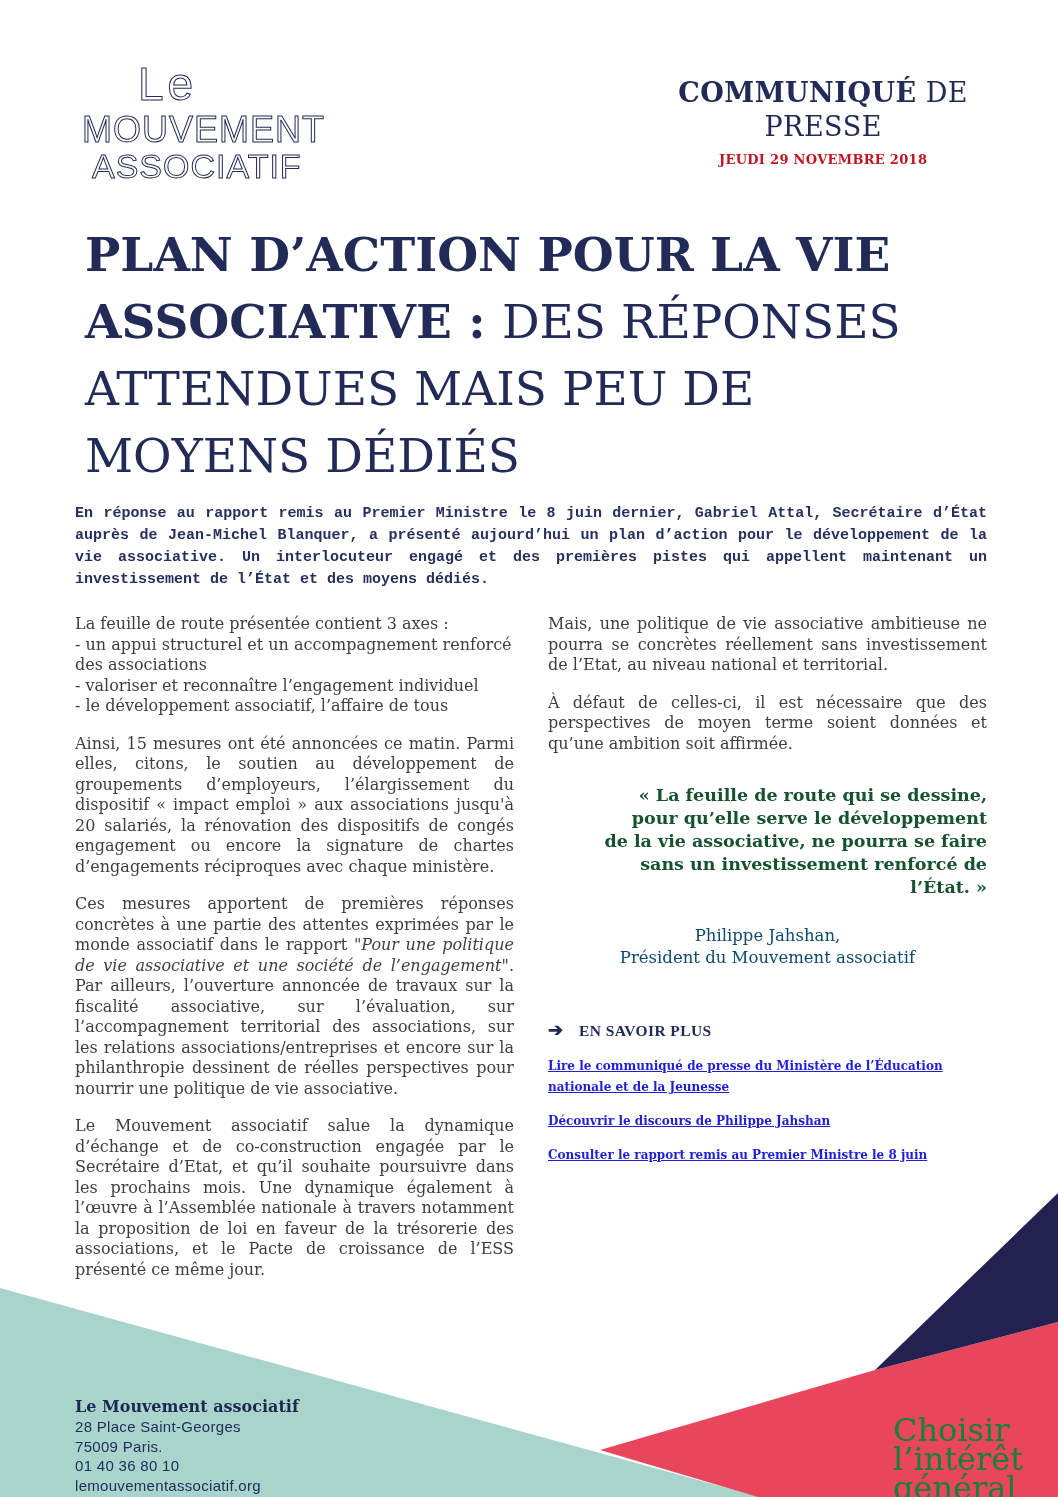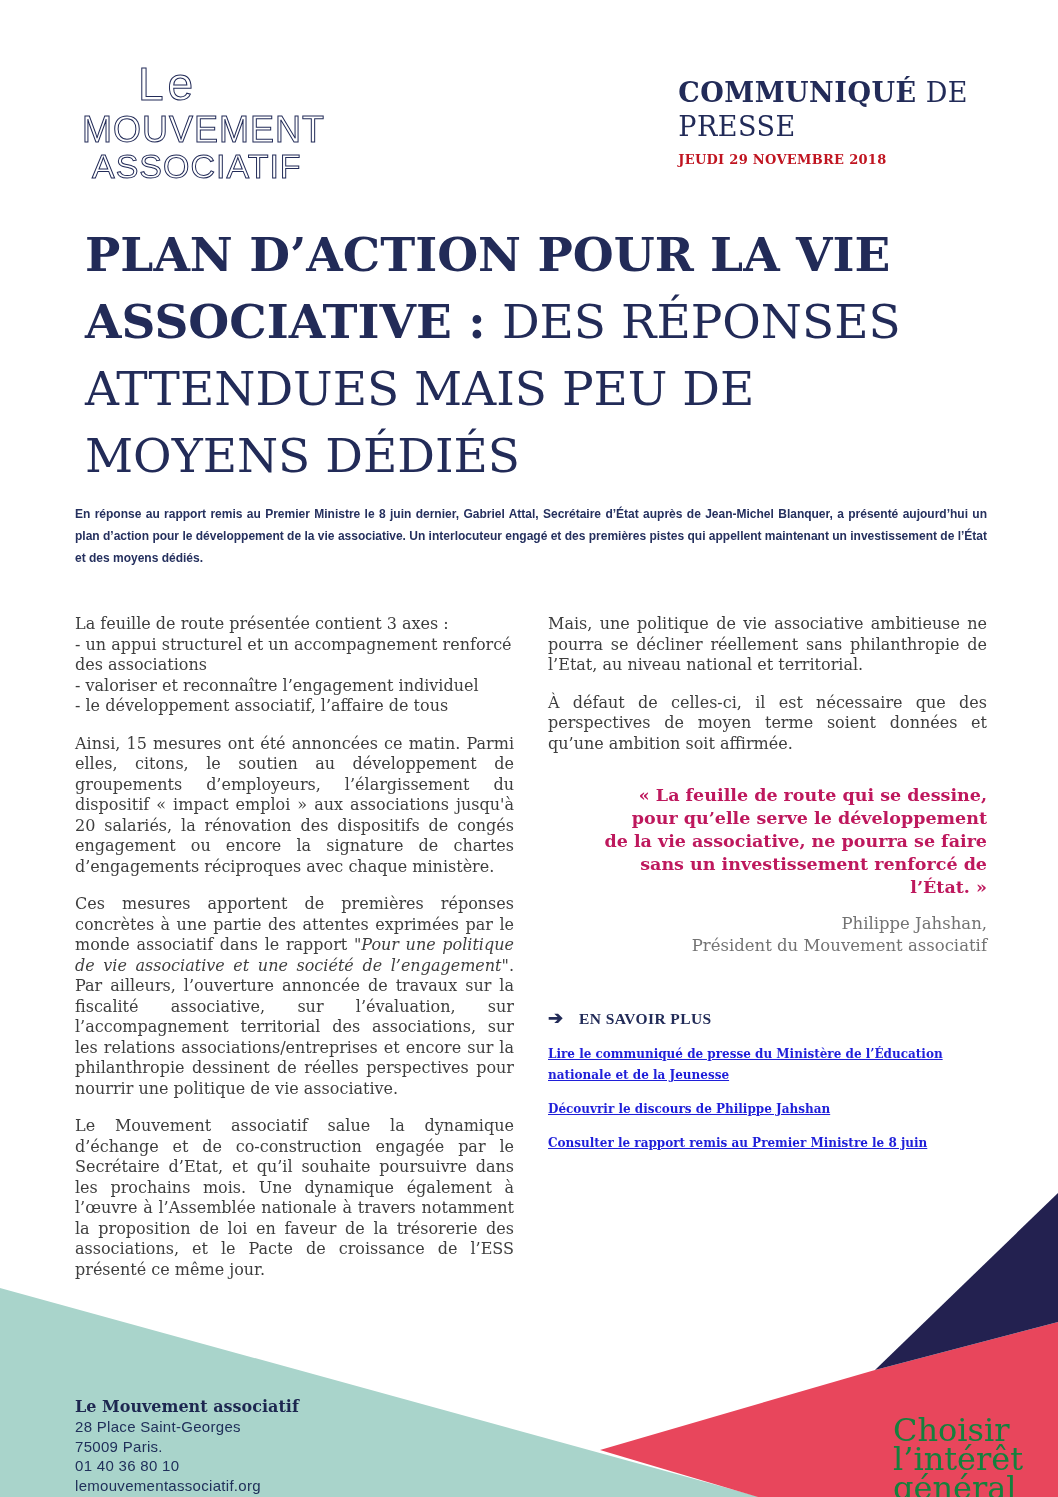--- a/index.html
+++ b/index.html
@@ -7,51 +7,51 @@
     position:relative;width:1058px;height:1497px;background:#ffffff;
     overflow:hidden;font-family:"DejaVu Serif",serif;
   }
   .shapes{position:absolute;left:0;top:0;z-index:1;}
   .content{position:absolute;left:0;top:16px;width:1058px;height:1497px;z-index:2;}
 
   
   .logo{position:absolute;left:80px;top:38px;}
 
   
-  .header-right{position:absolute;right:90px;top:60px;text-align:left;color:#222b58;}
+  .header-right{position:absolute;right:90px;top:60px;text-align:center;color:#222b58;}
   .kicker{font-size:27px;line-height:34px;letter-spacing:.5px;}
   .kicker .b{font-weight:bold;}
   .press-date{margin-top:8px;font-size:13px;font-weight:bold;letter-spacing:.3px;color:#c01420;}
 
   
   .title{position:absolute;left:85px;top:205px;width:870px;color:#222b58;font-size:47px;line-height:67px;}
   .title .t-bold{font-weight:bold;}
 
   
   .intro{
     position:absolute;left:75px;top:487px;width:912px;
-    font-family:Liberation Sans, sans-serif;font-weight:bold;
-    font-size:12px;line-height:22px;color:#25305e;text-align:justify;
+    font-family:Liberation Mono, monospace;font-weight:bold;
+    font-size:15px;line-height:22px;color:#25305e;text-align:justify;
   }
 
   
   .columns{position:absolute;left:75px;top:598px;width:912px;display:flex;gap:34px;}
   .col{width:439px;}
   .col p{margin:0 0 17px 0;font-size:16px;line-height:20.5px;color:#3e3e3e;text-align:justify;}
   .col p.tight{margin-bottom:0;}
   .axes-line{font-size:16px;line-height:20.5px;color:#3e3e3e;}
   .axes{margin:0 0 17px 0;}
   .ital{font-style:italic;}
 
   
   .quote{
     margin-top:30px;padding-left:55px;text-align:right;
-    font-weight:bold;color:#be185d;font-size:17.5px;line-height:23px;
+    font-weight:bold;color:#14532d;font-size:17.5px;line-height:23px;
   }
-  .attribution{margin-top:14px;text-align:right;color:#737373;font-size:16.5px;line-height:22px;}
+  .attribution{margin-top:26px;text-align:center;color:#0c4a6e;font-size:16.5px;line-height:22px;}
 
   
   .more-row{margin-top:50px;display:flex;align-items:baseline;gap:16px;color:#222b58;}
   .arrow{font-size:18px;font-weight:bold;}
   .more-label{font-weight:bold;font-size:15.5px;letter-spacing:.4px;font-family:Liberation Serif, serif;}
   .links{margin-top:16px;}
   .links a{
     display:block;margin-bottom:13px;color:#1f1fd9;font-weight:bold;
     font-size:12px;line-height:21px;text-decoration:underline;cursor:pointer;
   }
@@ -107,21 +107,21 @@
           <div class="axes-line">-    un appui structurel et un accompagnement renforcé des associations</div>
           <div class="axes-line">-    valoriser et reconnaître l’engagement individuel</div>
           <div class="axes-line">-    le développement associatif, l’affaire de tous</div>
         </div>
         <p>Ainsi, 15 mesures ont été annoncées ce matin. Parmi elles, citons, le soutien au développement de groupements d’employeurs, l’élargissement du dispositif « impact emploi » aux associations jusqu'à 20 salariés, la rénovation des dispositifs de congés engagement ou encore la signature de chartes d’engagements réciproques avec chaque ministère.</p>
         <p><span>Ces mesures apportent de premières réponses concrètes à une partie des attentes exprimées par le monde associatif dans le rapport "</span><span class="ital">Pour une politique de vie associative et une société de l’engagement</span><span>". Par ailleurs, l’ouverture annoncée de travaux sur la fiscalité associative, sur l’évaluation, sur l’accompagnement territorial des associations, sur les relations associations/entreprises et encore sur la philanthropie dessinent de réelles perspectives pour nourrir une politique de vie associative.</span></p>
         <p>Le Mouvement associatif salue la dynamique d’échange et de co-construction engagée par le Secrétaire d’Etat, et qu’il souhaite poursuivre dans les prochains mois. Une dynamique également à l’œuvre à l’Assemblée nationale à travers notamment la proposition de loi en faveur de la trésorerie des associations, et le Pacte de croissance de l’ESS présenté ce même jour.</p>
       </div>
 
       <div class="col">
-        <p>Mais, une politique de vie associative ambitieuse ne pourra se décliner réellement sans philanthropie de l’Etat, au niveau national et territorial.</p>
+        <p>Mais, une politique de vie associative ambitieuse ne pourra se concrètes réellement sans investissement de l’Etat, au niveau national et territorial.</p>
         <p>À défaut de celles-ci, il est nécessaire que des perspectives de moyen terme soient données et qu’une ambition soit affirmée.</p>
 
         <div class="quote">« La feuille de route qui se dessine, pour qu’elle serve le développement de la vie associative, ne pourra se faire sans un investissement renforcé de l’État. »</div>
         <div class="attribution">
           <div>Philippe Jahshan,</div>
           <div>Président du Mouvement associatif</div>
         </div>
 
         <div class="more-row">
           <span class="arrow">➔</span>

